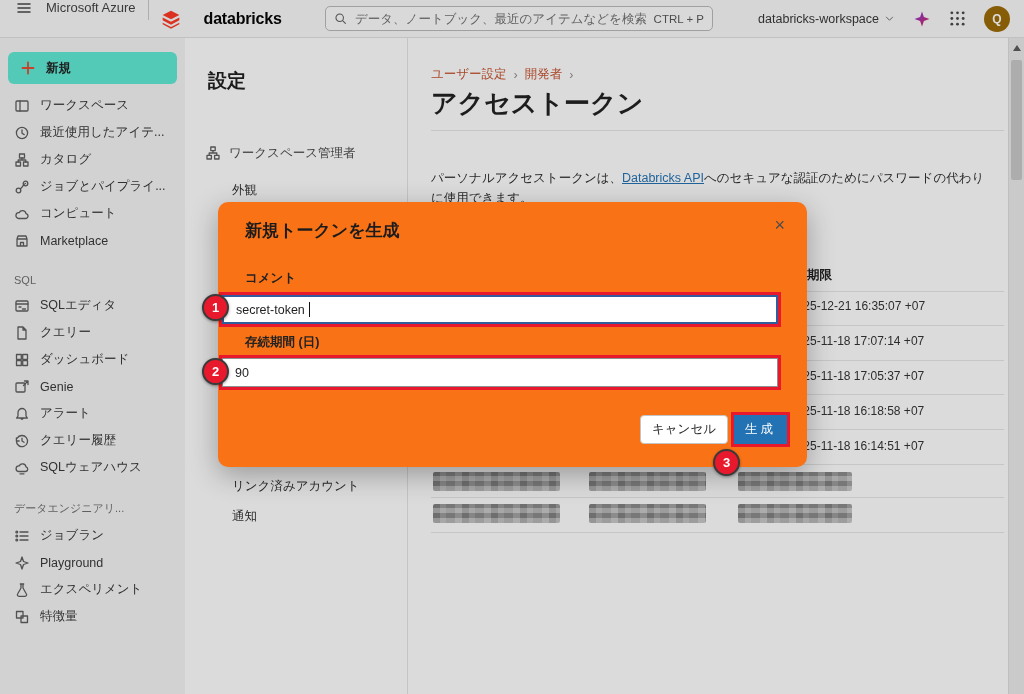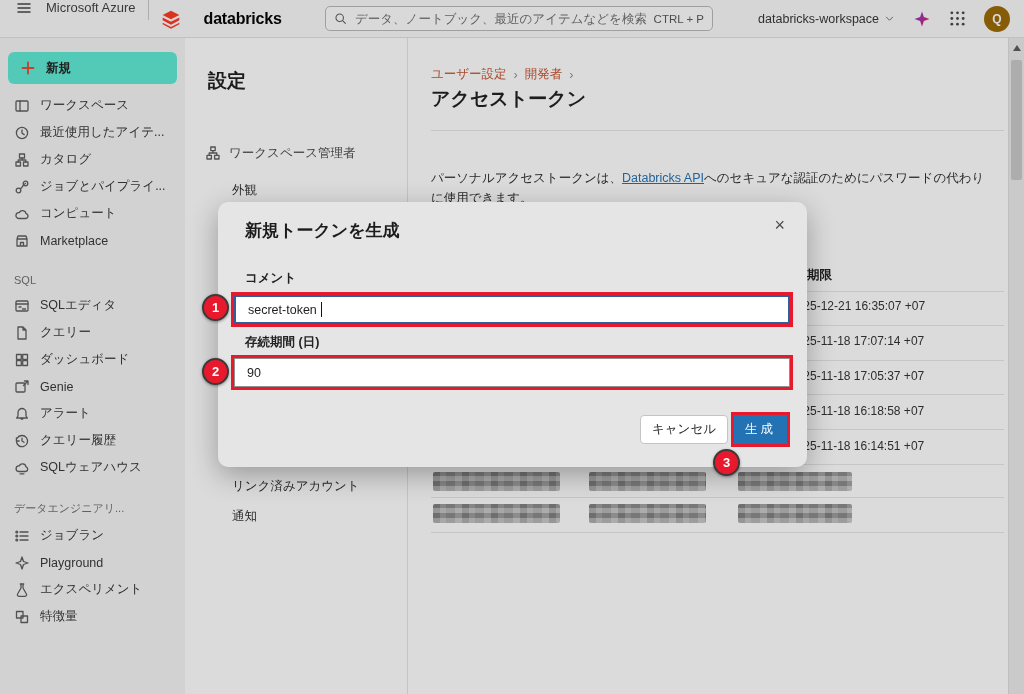--- a/index.html
+++ b/index.html
@@ -46,45 +46,45 @@
   .set-admin{position:absolute;left:20px;top:107px;display:flex;gap:8px;
              font-size:12.5px;color:#4a4a4a;}
   .set-item{position:absolute;left:47px;font-size:12.5px;color:#2e2e2e;}
 
   
   .main{position:absolute;left:407px;top:38px;right:16px;bottom:0;background:#fff;
         border-left:1px solid #e4e4e4;box-sizing:border-box;}
   .crumbs{position:absolute;left:23px;top:28px;font-size:12.5px;display:flex;gap:7px;align-items:center;}
   .crumb{color:#c4502c;}
   .crumb-sep{color:#8a8a8a;}
-  .page-title{position:absolute;left:23px;top:48px;font-size:19px;font-weight:bold;color:#1d1d1d;}
+  .page-title{position:absolute;left:23px;top:48px;font-size:26px;font-weight:bold;color:#1d1d1d;}
   .hr{position:absolute;left:23px;right:4px;height:1px;background:#e6e6e6;}
   .desc{position:absolute;left:23px;top:130px;width:566px;font-size:12.5px;line-height:20px;color:#2c2c2c;}
   .desc a{color:#2272b4;text-decoration:underline;}
   .exp-head{position:absolute;left:374px;top:229px;font-size:12.5px;font-weight:bold;color:#1f1f1f;}
   .exp-val{position:absolute;left:382px;font-size:12px;color:#303030;white-space:nowrap;}
   .redact{position:absolute;height:19px;border-radius:2px;
           background:repeating-linear-gradient(90deg,#8d8d8d 0 7px,#ababab 7px 13px,#989898 13px 22px,#b3b3b3 22px 29px),
                      repeating-linear-gradient(0deg,rgba(255,255,255,.28) 0 5px,rgba(0,0,0,.10) 5px 10px);
           background-blend-mode:overlay;}
 
   
   .sbar{position:absolute;top:38px;right:0;width:16px;bottom:0;background:#ebebeb;border-left:1px solid #dedede;box-sizing:border-box;}
   .sbar .up{position:absolute;top:7px;left:4px;width:0;height:0;border-left:4px solid transparent;
             border-right:4px solid transparent;border-bottom:6px solid #5a5a5a;}
   .sbar .thumb{position:absolute;top:22px;left:2px;width:11px;height:120px;background:#c9c9c9;border-radius:2px;}
 
   
   .overlay{position:absolute;inset:0;background:rgba(28,28,28,0.16);z-index:5;}
-  .modal{position:absolute;left:218px;top:202px;width:589px;height:265px;background:#e5e5e5;
+  .modal{position:absolute;left:218px;top:202px;width:589px;height:265px;background:#f97316;
          border-radius:10px;box-shadow:0 8px 28px rgba(0,0,0,.30);z-index:10;text-decoration:underline;}
   .m-title{position:absolute;left:27px;top:17px;font-size:17px;font-weight:bold;color:#1b1b1b;}
   .m-close{position:absolute;right:22px;top:14px;font-size:18px;color:#4c4c4c;cursor:pointer;line-height:1;}
   .m-label{position:absolute;left:27px;font-size:12.5px;font-weight:bold;color:#222;}
-  .ann-box{position:absolute;left:13px;width:556px;height:29px;border:3px solid #e8192c;box-sizing:content-box;}
+  .ann-box{position:absolute;left:1px;width:556px;height:29px;border:3px solid #e8192c;box-sizing:content-box;}
   .ann-box input{width:100%;height:100%;box-sizing:border-box;padding:0 12px;font-size:12.5px;
                  font-family:"Liberation Sans",sans-serif;color:#1e1e1e;background:#fff;outline:none;}
   .inp-focus{border:2px solid #2f5d9d;}
   .inp-plain{border:1px solid #8f8f8f;}
   .caret{position:absolute;left:87px;top:7px;width:1px;height:15px;background:#111;}
   .btn-cancel{position:absolute;left:422px;top:213px;width:88px;height:29px;background:#fff;
               border:1px solid #c4c4c4;border-radius:4px;font-size:12.5px;color:#2e2e2e;
               font-family:"Liberation Sans",sans-serif;}
   .btn-generate{position:absolute;left:516px;top:213px;width:53px;height:29px;background:#2272b4;
                 border:none;outline:3px solid #e8192c;color:#fff;font-size:12.5px;

